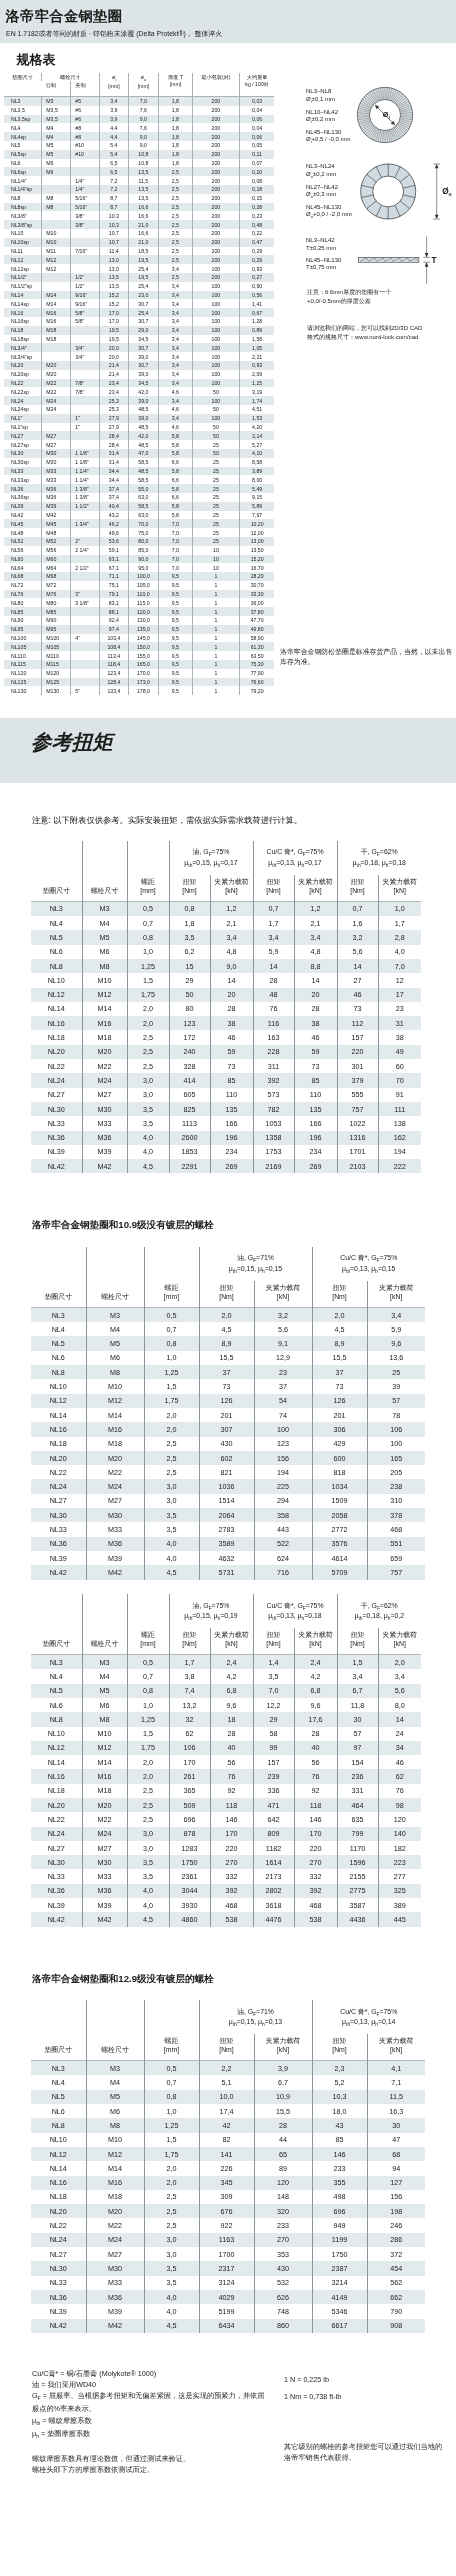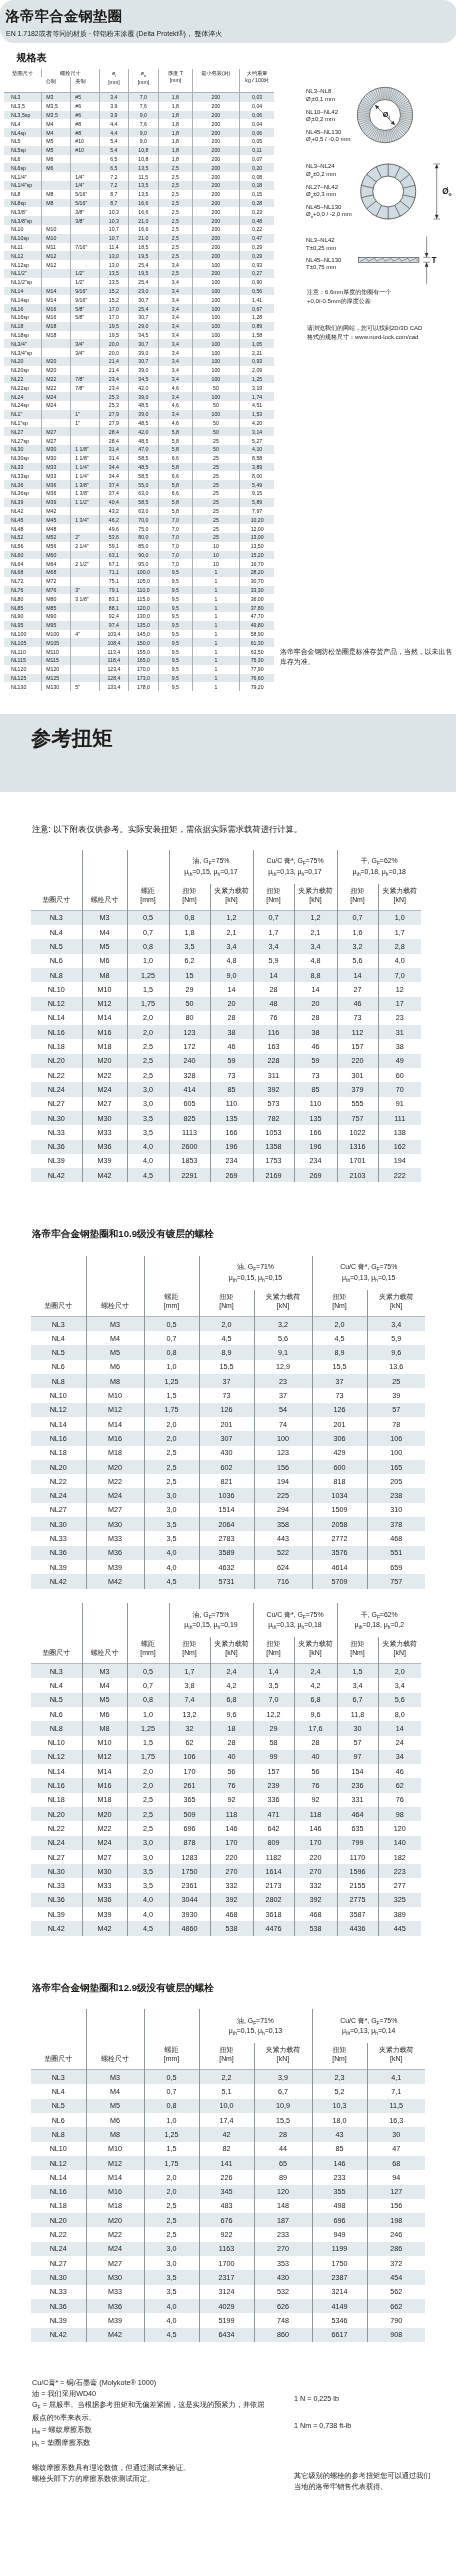--- a/index.html
+++ b/index.html
@@ -1,64 +1,64 @@
 <!DOCTYPE html>
 <html style="font-size:8.8px"><head>
 <meta charset="utf-8">
 <style>
   html,body{margin:0;padding:0;background:#fff;}
   .page{position:relative;width:457px;height:2576px;overflow:hidden;background:#fff;
         font-family:"Liberation Sans","DejaVu Sans",sans-serif;color:#1d1d1b;}
   
-  .banner1{height:43px;background:#dde4e8;box-sizing:border-box;padding:7.2px 0 0 5.5px;border-radius:14px;}
+  .banner1{height:43px;background:#dde4e8;box-sizing:border-box;padding:7.2px 0 0 5.5px;}
   .banner1 h1{margin:0;font-size:14.3px;font-weight:bold;letter-spacing:0.3px;}
   .banner1 p{margin:2.8px 0 0 0.6px;font-size:6.9px;color:#222;}
   
-  .spec-heading{margin:8.3px 0 3.9px 5.5px;font-size:10px;font-weight:bold;padding-left:11px;}
+  .spec-heading{margin:8.3px 0 3.9px 5.5px;font-size:13px;font-weight:bold;padding-left:11px;}
   table{border-collapse:collapse;}
   .spec-table{margin-left:4.4px;width:270px;table-layout:fixed;font-size:5.2px;color:#222;}
   .spec-table th{font-weight:normal;vertical-align:top;padding:1.1px 0 0 0;text-align:center;line-height:1.25;}
   .spec-table thead tr:last-child th{padding-bottom:7.7px;}
   .spec-table thead{border-bottom:0.6px solid #aab2b7;}
   .spec-table td{height:8.8px;padding:0;text-align:center;white-space:nowrap;}
   .spec-table .la{text-align:left;padding-left:6.6px;}
   .spec-table .lb{text-align:left;padding-left:4.4px;}
   .bl{border-left:0.6px solid #a9b1b6;}
   tr.sh{background:#e2e9ec;}
   .w0{width:37px}.w1{width:29px}.w2{width:29px}.w3{width:29px}.w4{width:30px}
   .w5{width:34px}.w6{width:47px}.w7{width:35px}
   
   .abs{position:absolute;}
   .tol-block{display:flex;align-items:flex-start;}
   .tol-labels{width:48px;font-size:6px;line-height:1.2;padding-top:4.4px;}
   .tol-labels .pair{margin-bottom:5px;}
   .small-note{font-size:6px;line-height:1.45;color:#1d1d1b;margin:0;}
   .stock-note{font-size:6.9px;line-height:1.5;margin:0;}
   
-  .banner2{margin-top:23px;height:78px;background:#dde4e8;box-sizing:border-box;padding:10px 0 12px 31px;}
+  .banner2{margin-top:23px;height:65px;background:#dde4e8;box-sizing:border-box;padding:10px 0 12px 31px;font-style:italic;}
   .banner2 h1{margin:0;font-size:20.4px;font-weight:bold;}
   .banner2 p{margin:3.9px 0 0 1.1px;font-size:9.4px;}
   .torque-note{margin:32px 0 0 32px;font-size:8.3px;color:#0d0d0d;}
   .t-heading{margin:46px 0 0 32px;font-size:9.6px;font-weight:bold;}
   
   .torque-table{margin:14.3px 0 0 31px;font-size:7.2px;color:#222;}
   .torque-table th{font-weight:normal;font-size:6.9px;line-height:1.3;vertical-align:bottom;
                    text-align:center;padding:3.3px 1.1px 5px 1.1px;}
   .torque-table thead{border-bottom:0.6px solid #b3babf;}
   .torque-table th.gl{vertical-align:top;padding-top:7.7px;}
   .torque-table td{height:14.3px;padding:0;text-align:center;white-space:nowrap;}
   .torque-table .bl{border-left:0.6px solid #8d969b;}
   .torque-table tr.sh{background:#e3eaed;}
   
   .page-footer{position:relative;margin:35px 0 0 0;padding-left:32px;font-size:7.2px;line-height:1.55;}
   .foot-left{width:237px;}
   .foot-left p{margin:0;}
   .foot-left p.gap{margin-top:12px;}
   .foot-right{position:absolute;left:278px;top:0;width:171px;}
-  .foot-right p{margin:16px;}
+  .foot-right p{margin:6px;}
   .foot-right p.gap{margin-top:39px;}
   sub{font-size:70%;}
 </style>
 </head>
 <body>
 
 <div class="page">
 
   <header class="banner1">
     <h1>洛帝牢合金钢垫圈</h1>
@@ -1758,31 +1758,31 @@
               <td class="bl">2,0</td>
               <td class="bl">345</td>
               <td class="bl">120</td>
               <td class="bl">355</td>
               <td class="bl">127</td>
             </tr>
             <tr>
               <td>NL18</td>
               <td class="bl">M18</td>
               <td class="bl">2,5</td>
-              <td class="bl">483</td>
+              <td class="bl">309</td>
               <td class="bl">148</td>
               <td class="bl">498</td>
               <td class="bl">156</td>
             </tr>
             <tr class="sh">
               <td>NL20</td>
               <td class="bl">M20</td>
               <td class="bl">2,5</td>
               <td class="bl">676</td>
-              <td class="bl">187</td>
+              <td class="bl">320</td>
               <td class="bl">696</td>
               <td class="bl">198</td>
             </tr>
             <tr>
               <td>NL22</td>
               <td class="bl">M22</td>
               <td class="bl">2,5</td>
               <td class="bl">922</td>
               <td class="bl">233</td>
               <td class="bl">949</td>

